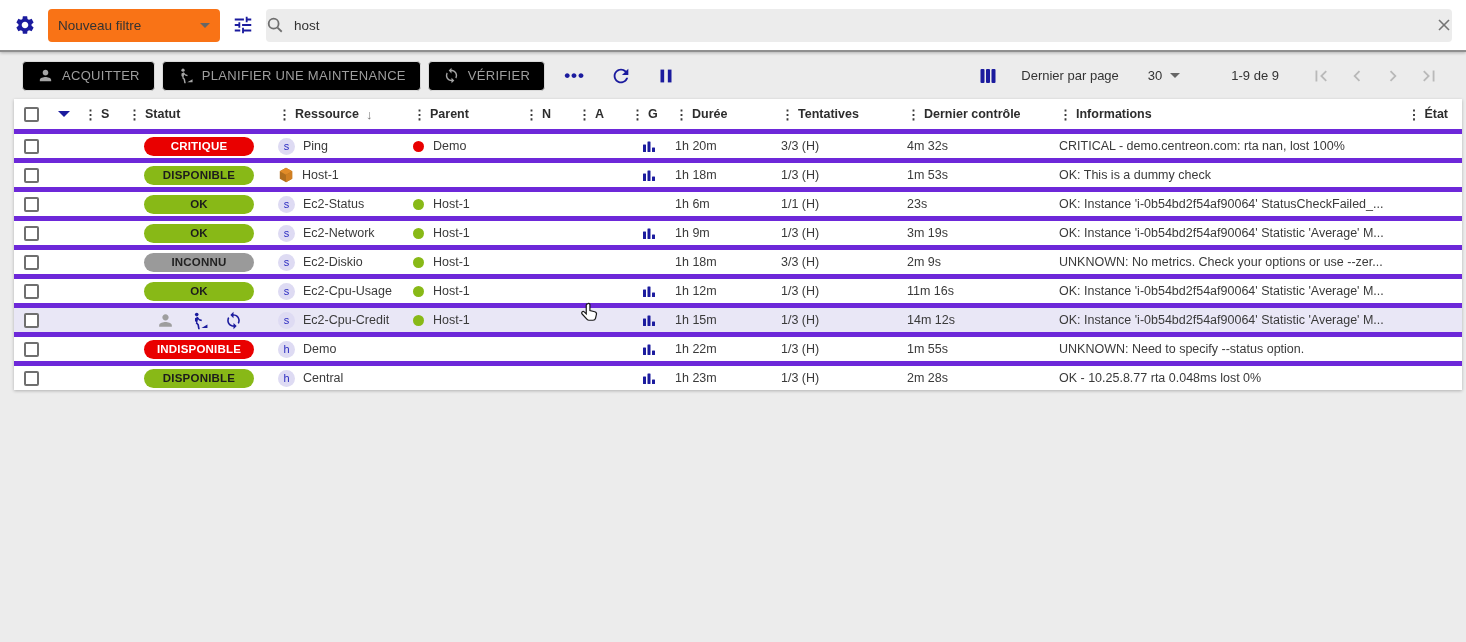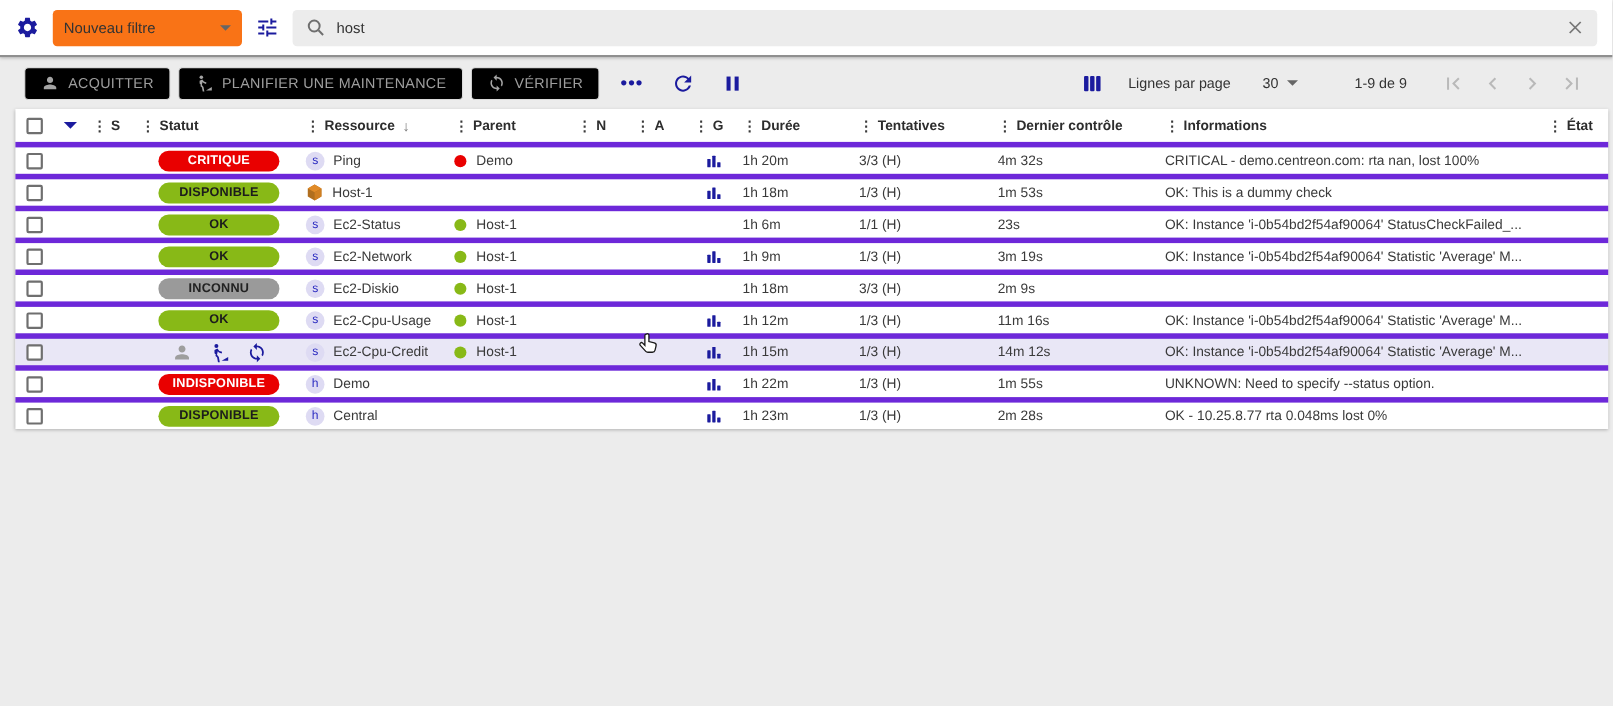--- a/index.html
+++ b/index.html
@@ -14,21 +14,21 @@
   .gear svg { fill:var(--accent); width:22px; height:22px; }
   .filter-select { width:172px; height:33px; background:#f97316; border-radius:4px;
     display:flex; align-items:center; padding:0 10px; font-size:13.5px; color:#333;
     cursor:pointer; }
   .filter-select .lbl { flex:1; }
   .caret-gray { width:0; height:0; border-left:5px solid transparent;
     border-right:5px solid transparent; border-top:5px solid #666; }
   .tune { width:22px; height:22px; }
   .tune svg { fill:var(--accent); width:22px; height:22px; }
   .searchbox { flex:1; height:33px; background:#ececec; border-radius:4px;
-    display:flex; align-items:center; gap:10px; padding:0 12px; }
+    display:flex; align-items:center; gap:10px; padding:0 0; }
   .searchbox svg.mag { width:18px; height:18px; stroke:#6f6f6f; fill:none; stroke-width:2; }
   .search-value { font-size:13.5px; color:#333; flex:1; }
   .close-x { width:16px; height:16px; }
   .close-x svg { width:16px; height:16px; stroke:#757575; stroke-width:1.6; }
 
   
   .toolbar { height:47px; display:flex; align-items:center; padding:0 24px 0 22px; gap:7px; }
   .btn { height:30px; background:#000000; border:1px solid #dadada; border-radius:4px;
     color:#9e9e9e; font-size:13px; font-weight:500; letter-spacing:.3px;
     display:flex; align-items:center; gap:8px; padding:0 14px; cursor:default; }
@@ -164,21 +164,21 @@
       </svg>
   </span>
   <span class="tb-spacer"></span>
   <span class="cols-icon">
     <svg viewBox="0 0 20 20">
         <rect x="2.5" y="3" width="4" height="14" rx="1"></rect>
         <rect x="8" y="3" width="4" height="14" rx="1"></rect>
         <rect x="13.5" y="3" width="4" height="14" rx="1"></rect>
       </svg>
   </span>
-  <span class="tb-text rpp-label">Lignes par page</span>
+  <span class="tb-text rpp-label">Dernier par page</span>
   <span class="rpp-select">
     <span class="tb-text">30</span>
     <span class="caret-gray"></span>
   </span>
   <span class="tb-text range">1-9 de 9</span>
   <span class="pager">
     <span class="pg">
         <svg viewBox="0 0 24 24">
           <path d="M18.41 16.59 13.82 12l4.59-4.59L17 6l-6 6 6 6zM6 6h2v12H6z"></path>
         </svg>
@@ -400,20 +400,21 @@
         <div class="td c-parent">
           <span class="pdot ok"></span>
           <span>Host-1</span>
         </div>
         <div class="td c-n"></div>
         <div class="td c-a"></div>
         <div class="td c-g"></div>
         <div class="td c-duree">1h 18m</div>
         <div class="td c-tentatives">3/3 (H)</div>
         <div class="td c-dernier_controle">2m 9s</div>
+        <div class="td c-informations">UNKNOWN: No metrics. Check your options or use --zer...</div>
         <div class="td c-etat"></div>
       </div>
       <div class="tr">
         <div class="td c-check">
           <span class="checkbox"></span>
         </div>
         <div class="td c-caret"></div>
         <div class="td c-s"></div>
         <div class="td c-statut">
           <div class="badge green">OK</div>

